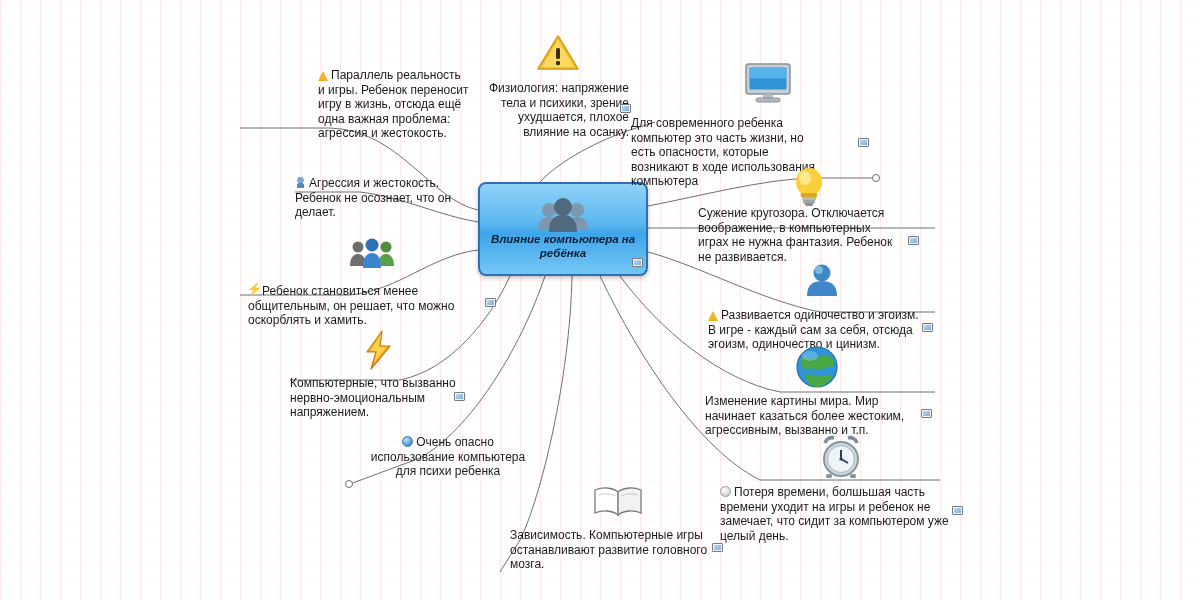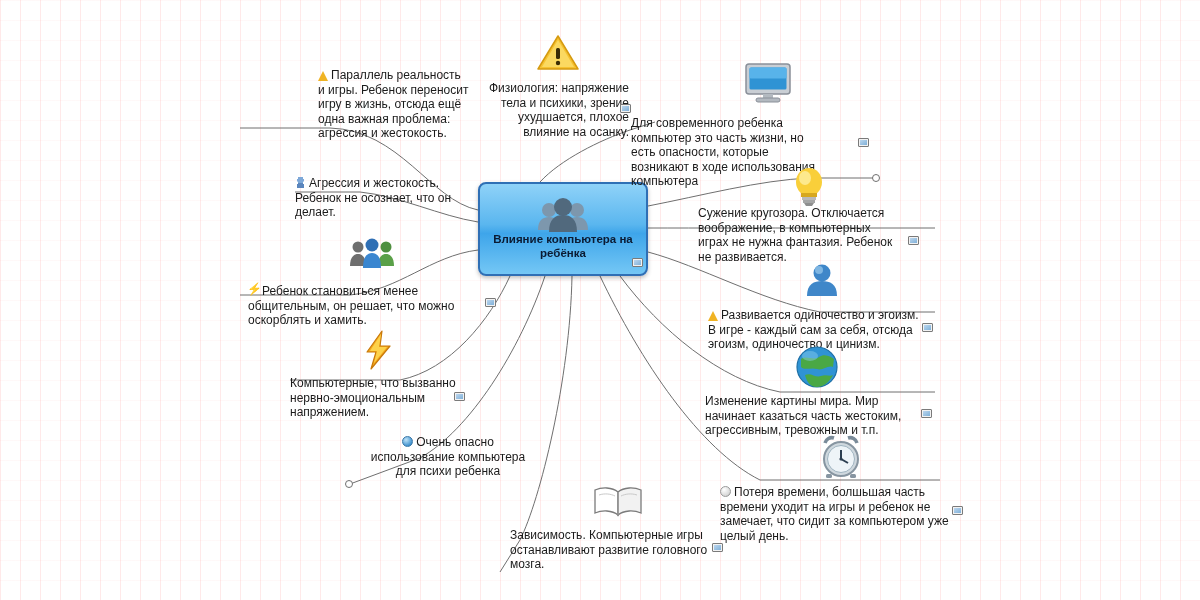--- a/index.html
+++ b/index.html
@@ -47,20 +47,21 @@
     border: 2px solid #2f6fb5;
     border-radius: 8px;
     background: linear-gradient(to bottom, #8fd2f8 0%, #5ab6ef 45%, #3ea5ea 55%, #74c7f5 100%);
     box-shadow: 0 2px 4px rgba(0,0,0,0.25);
     display: flex;
     flex-direction: column;
     align-items: center;
     justify-content: flex-end;
     box-sizing: border-box;
     padding-bottom: 14px;
+    font-style: italic;
   }
   .central .label {
     font-size: 11.5px;
     font-weight: bold;
     color: #0b1b33;
     text-align: center;
     line-height: 14px;
     width: 150px;
   }
   .central .people-icon {
@@ -258,21 +259,21 @@
   </div>
   <div class="note-badge" style="left:454px; top:392px;"></div>
 
   <svg class="icon-img" style="left:795px; top:345px;" width="44" height="44" viewBox="0 0 44 44">
     <circle cx="22" cy="22" r="20" fill="#2f93d4" stroke="#1d6fa5" stroke-width="1.2"></circle>
     <path d="M6,14 C12,10 18,16 24,12 C30,8 36,12 39,14 L38,22 C32,20 28,26 22,24 C16,22 10,26 6,22 Z" fill="#4aa845"></path>
     <path d="M10,30 C16,27 20,33 26,31 C31,29 35,32 38,30 C34,38 28,42 22,42 C16,42 12,38 10,30 Z" fill="#4aa845"></path>
     <ellipse cx="15" cy="11" rx="8" ry="5" fill="#8fd0f0" opacity="0.45"></ellipse>
   </svg>
   <div class="node" style="left:705px; top:394px; width:218px;">
-    <span class="txt">Изменение картины мира. Мир начинает казаться часть жестоким, агрессивным, тревожным и т.п.</span>
+    <span class="txt">Изменение картины мира. Мир начинает казаться более жестоким, агрессивным, вызванно и т.п.</span>
   </div>
   <div class="note-badge" style="left:921px; top:409px;"></div>
 
   <div class="node" style="left:368px; top:435px; width:160px;text-align:center;">
     <span class="inline-ico ico-dot"></span><span style="display:inline">Очень опасно использование компьютера для психи ребенка</span>
   </div>
 
   <svg class="icon-img" style="left:818px; top:434px;" width="46" height="46" viewBox="0 0 46 46">
     <path d="M7,9 a7,7 0 0 1 9,-5" stroke="#7a8b99" stroke-width="3.5" fill="none"></path>
     <path d="M39,9 a7,7 0 0 0 -9,-5" stroke="#7a8b99" stroke-width="3.5" fill="none"></path>

